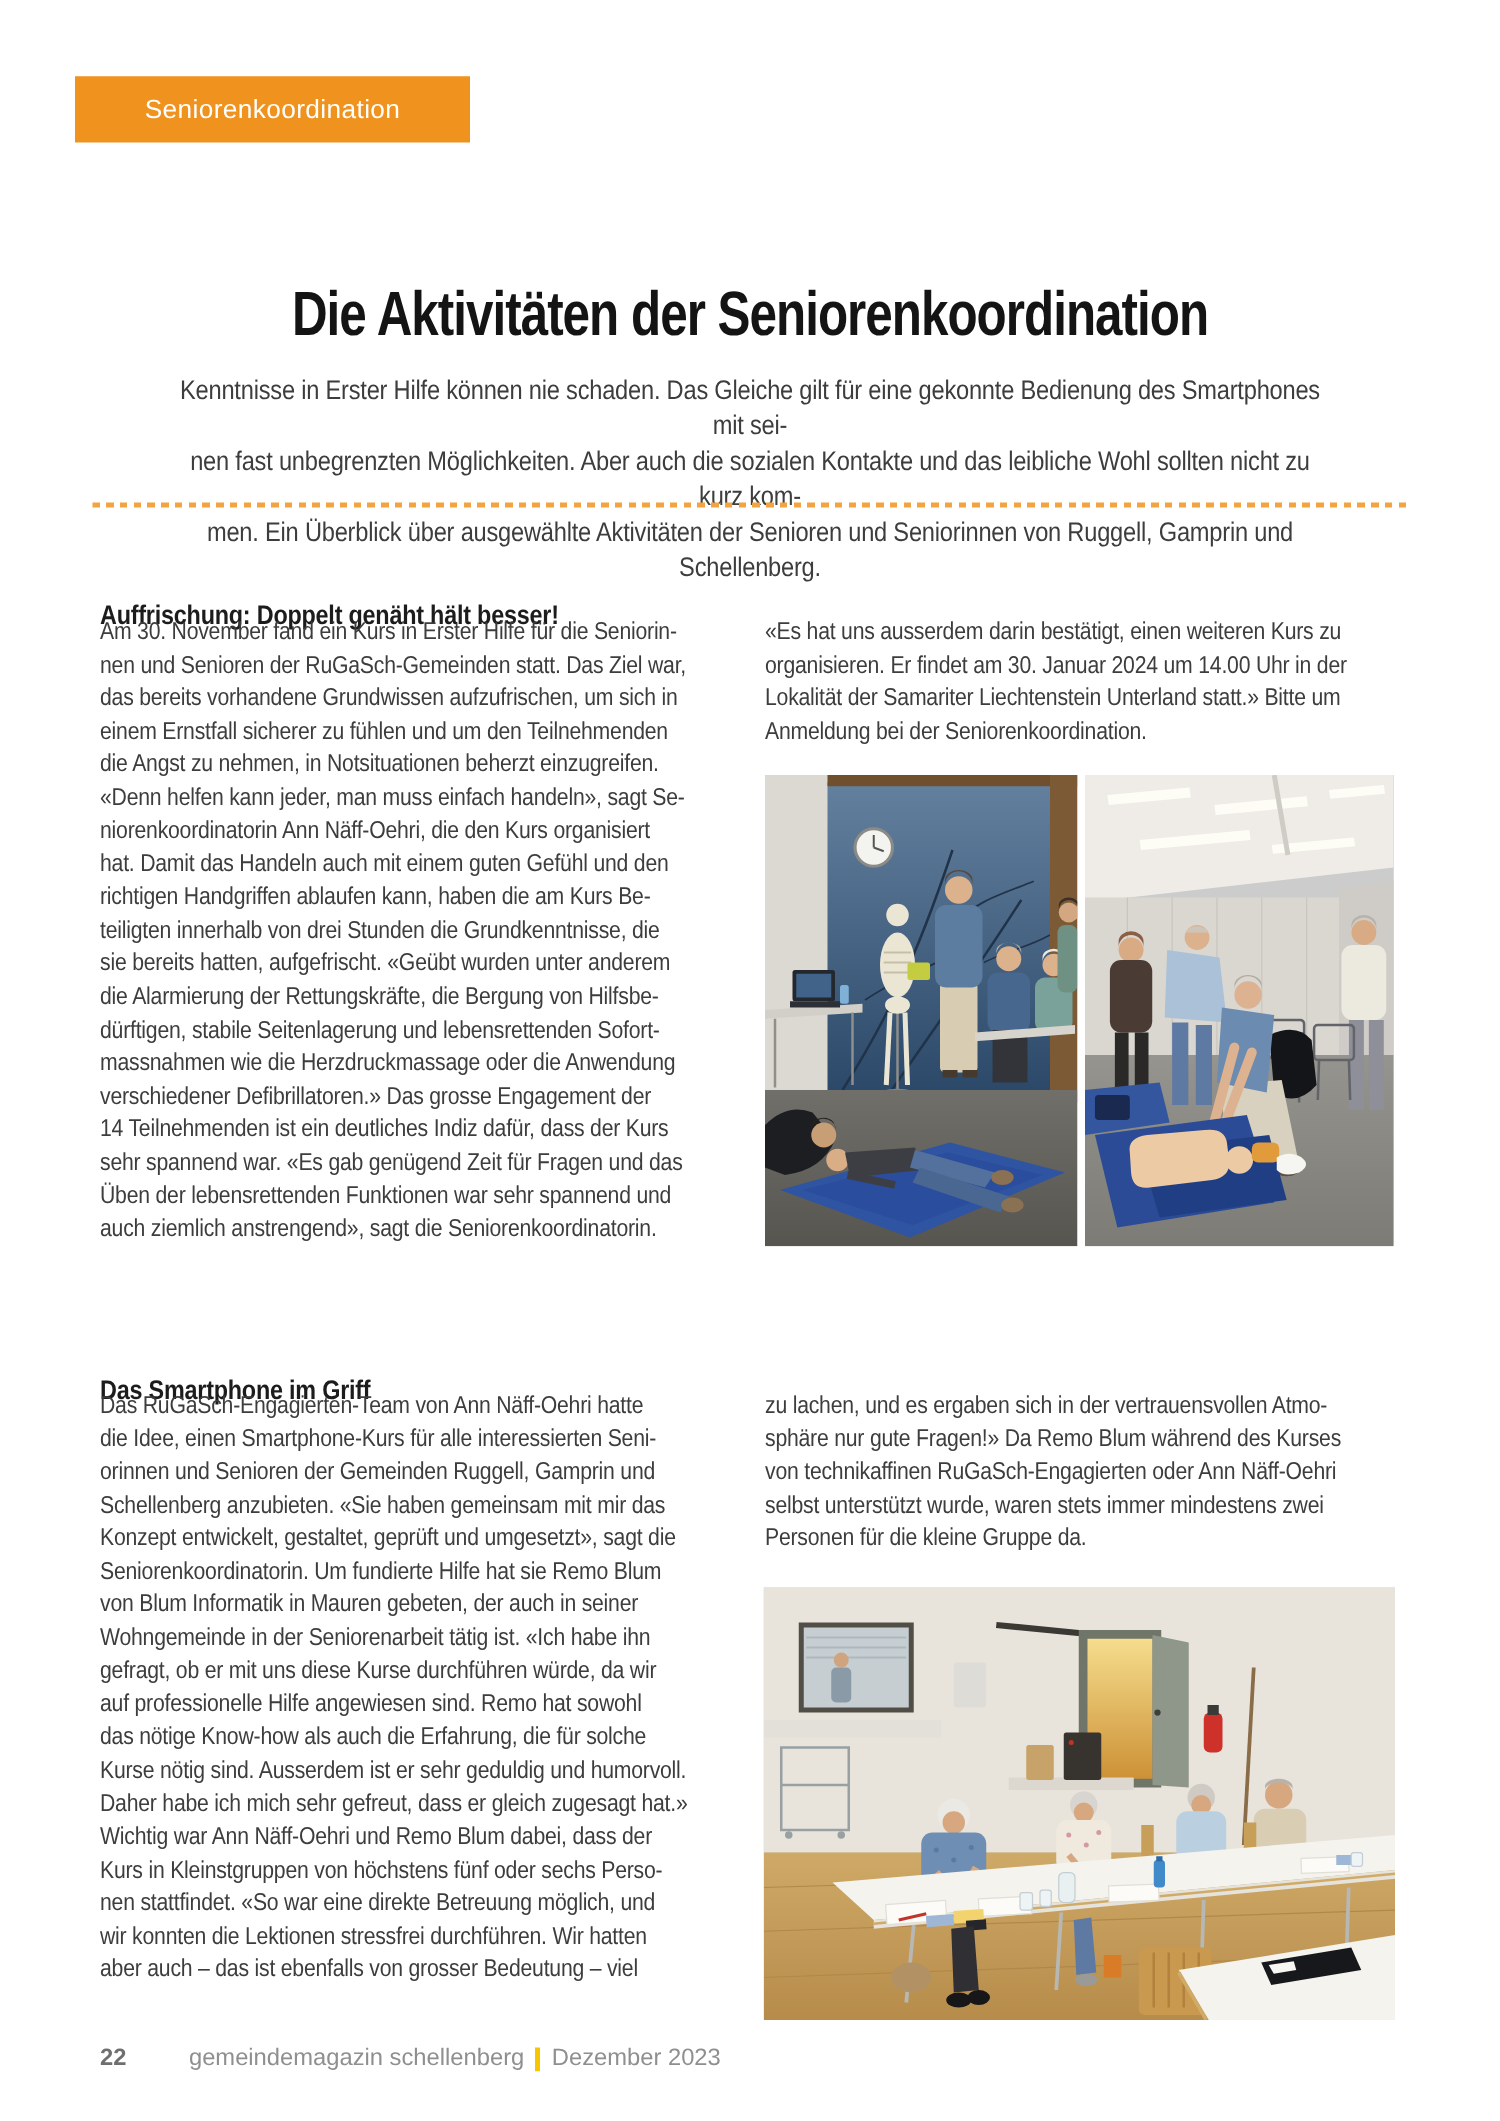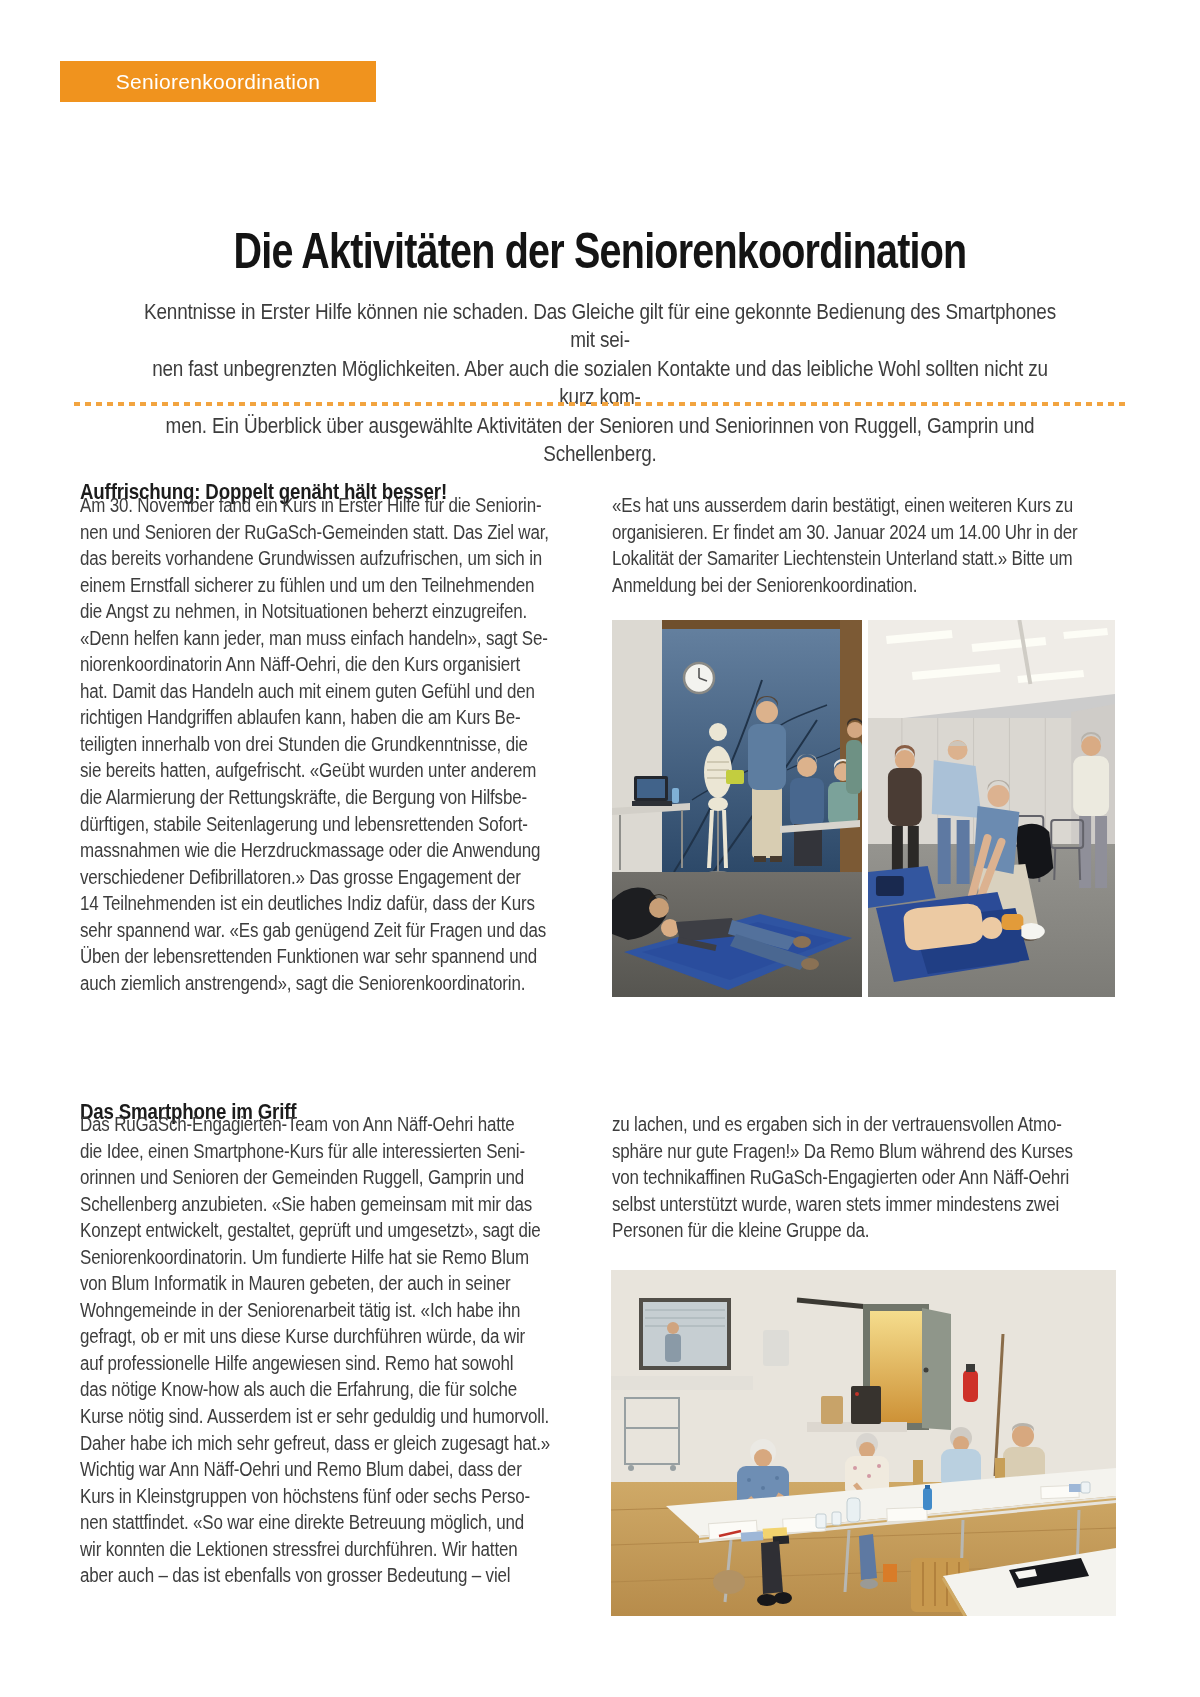--- a/index.html
+++ b/index.html
@@ -7,21 +7,21 @@
     --footer-yellow:#f7c600;
     --body-ink:#3d3d3d;
     --head-ink:#1c1c1c;
   }
   html,body{margin:0;padding:0;background:#ffffff;}
   .page{
     position:relative;width:1200px;height:1697px;background:#ffffff;overflow:hidden;
     font-family:"Liberation Sans", sans-serif;color:var(--body-ink);
   }
   .tag-bar{
-    position:absolute;left:60px;top:61px;width:316px;height:41px;
+    position:absolute;left:60px;top:61px;width:316px;height:53px;
     background:var(--accent-orange);display:flex;align-items:center;justify-content:center;
   }
   .tag-bar span{color:#ffffff;font-size:21px;letter-spacing:.3px;}
   .article-title{
     position:absolute;top:188px;left:0;width:1200px;text-align:center;
     font-size:50px;font-weight:700;color:#141414;letter-spacing:-1px;
     transform:scaleX(0.79);transform-origin:50% 50%;white-space:nowrap;
   }
   .intro{
     position:absolute;top:276px;left:80px;width:1040px;text-align:center;
@@ -446,14 +446,20 @@
             <line x1="348" y1="292" x2="348" y2="336"></line>
           </g>
         <polygon points="332,306 505,278 505,346 356,346" fill="#f4f3ee"></polygon>
         <line x1="332" y1="308" x2="354" y2="346" stroke="#d0ab67" stroke-width="3"></line>
         <polygon points="398,300 470,288 478,306 406,318" fill="#17181c"></polygon>
         <polygon points="404,302 424,299 426,306 408,309" fill="#f7f6f2"></polygon>
       </g>
     </svg>
   </div>
 
+  <div class="footer">
+    <span class="page-num">22</span>
+    <span>gemeindemagazin schellenberg</span>
+    <span class="vbar"></span>
+    <span>Dezember 2023</span>
+  </div>
 
 </div>
 
 </body></html>

